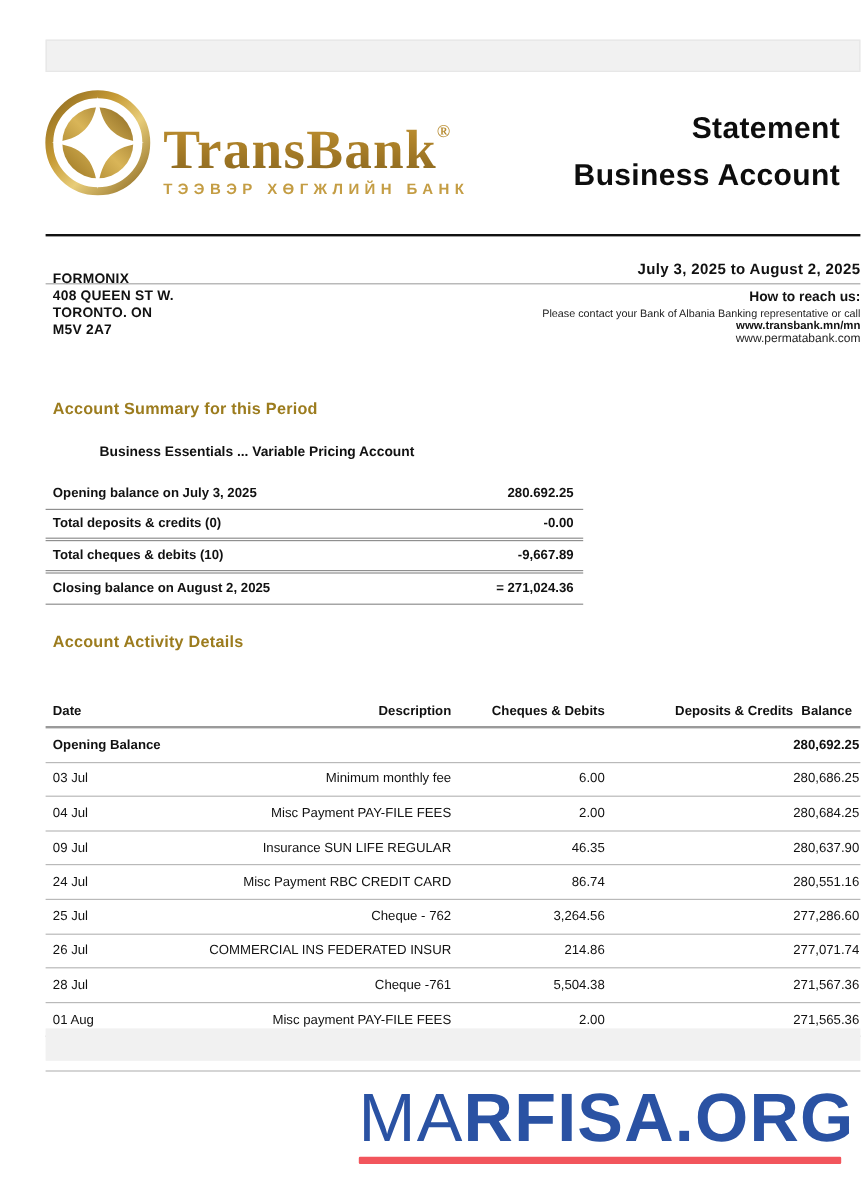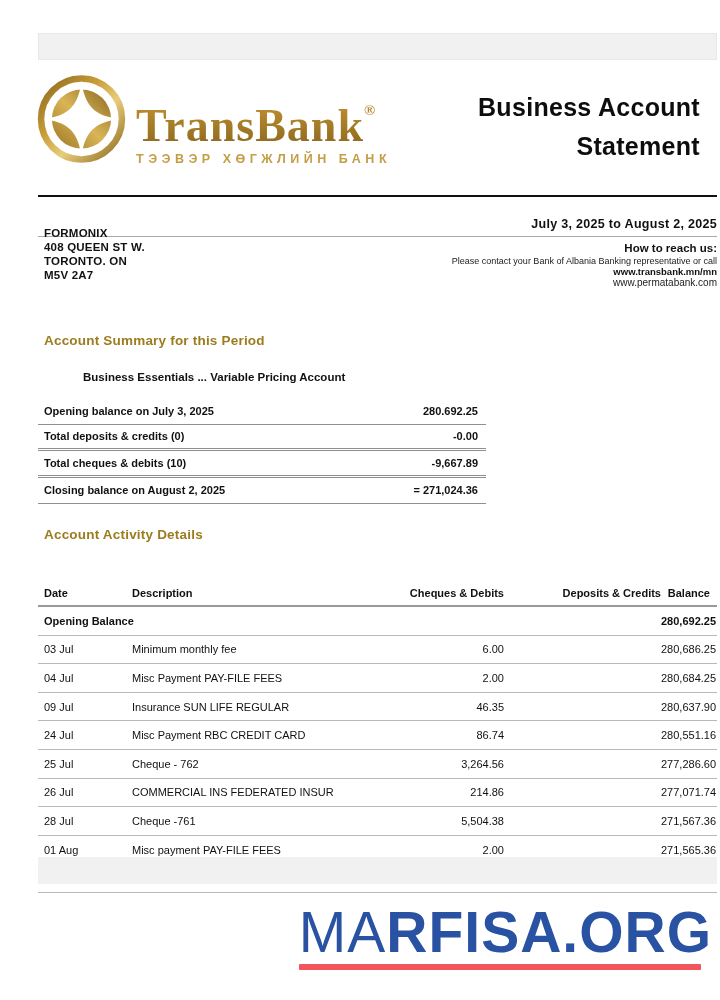--- a/index.html
+++ b/index.html
@@ -76,21 +76,21 @@
   .activity-head { position:absolute; left:44px; top:527px; }
   .activity-table { position:absolute; left:38px; top:580px; width:679px; }
   .arow {
     display:grid; grid-template-columns:82px 250px 128px 157px 1fr;
     align-items:center; padding:0 7px 0 6px; height:28.6px;
     font-size:11px; border-bottom:1px solid #b9b9b9;
   }
   .arow.head { font-weight:700; height:27px; border-bottom:2px solid #9a9a9a; }
   .arow.open { font-weight:700; }
   .arow .c3,.arow .c4,.arow .c5 { text-align:right; }
-  .arow .c2 { padding-left:6px; }
+  .arow .c2 { padding-left:6px;text-align:right; }
 
   
   .wm { position:absolute; right:8px; top:903px; text-align:left; }
   .wm-text {
     font-size:57px; line-height:58px; letter-spacing:1px;
     color:#2a52a3; font-weight:700; white-space:nowrap;
   }
   .wm-text .thin { font-weight:400; }
   .wm-bar { margin-top:3px; height:6px; width:402px; background:#f2555c; border-radius:1px; }
 </style>
@@ -120,22 +120,22 @@
         <circle cx="50" cy="50" r="43" fill="none" stroke="url(#g1)" stroke-width="7"></circle>
         <circle cx="50" cy="50" r="31.5" fill="url(#g2)"></circle>
         <path d="M50,9 C53,36 64,47 91,50 C64,53 53,64 50,91 C47,64 36,53 9,50 C36,47 47,36 50,9 Z" fill="#ffffff"></path>
       </svg>
       <div class="brand-text">
         <div class="brand-name"><span>TransBank</span><span class="brand-reg">®</span></div>
         <div class="brand-sub">ТЭЭВЭР ХӨГЖЛИЙН БАНК</div>
       </div>
     </div>
     <div class="doc-title">
+      <div>Statement</div>
       <div>Business Account</div>
-      <div>Statement</div>
     </div>
   </div>
 
   <div class="rule-black"></div>
   <div class="period">July 3, 2025 to August 2, 2025</div>
 
   <div class="meta">
     <div class="address">
       <div>FORMONIX</div>
       <div>408 QUEEN ST W.</div>

